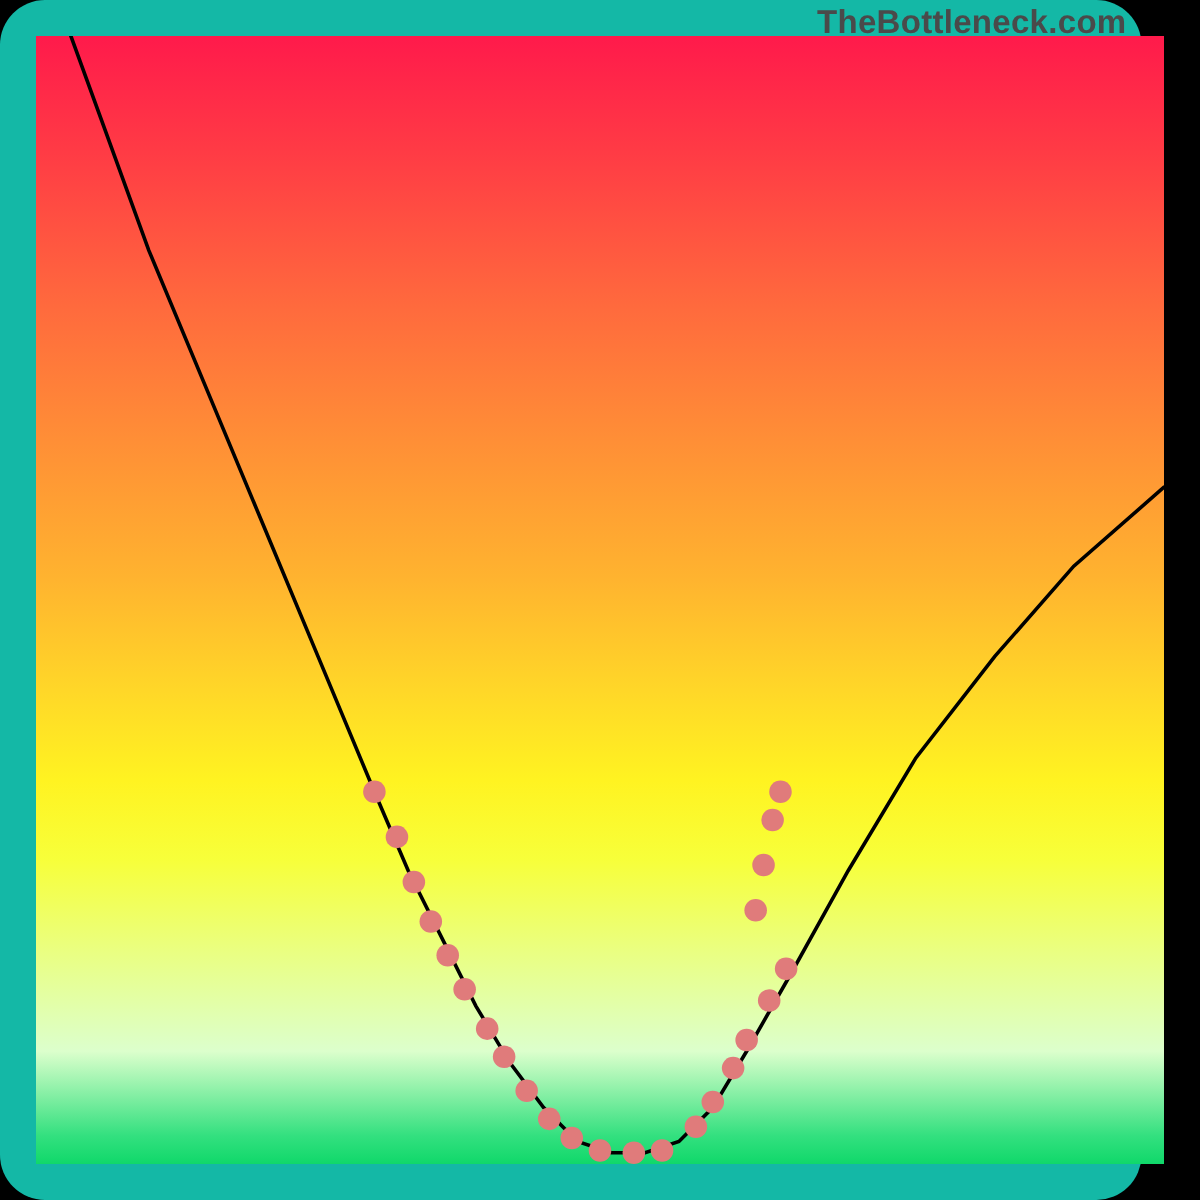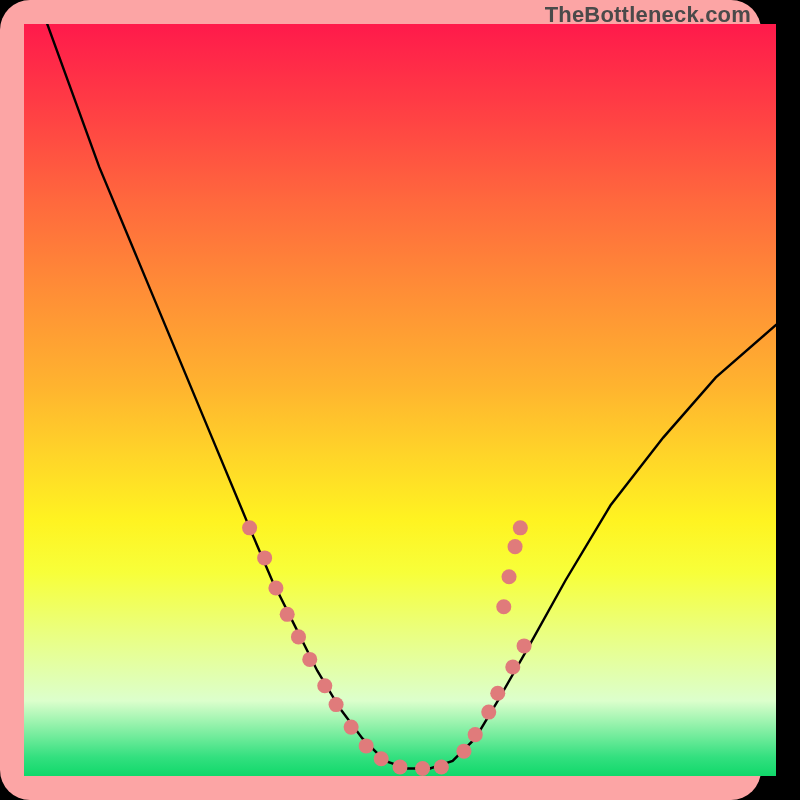--- a/index.html
+++ b/index.html
@@ -10,21 +10,21 @@
     overflow: hidden;
     background: #000;
     font-family: Arial, Helvetica, sans-serif;
   }
   .frame {
     position: absolute;
     left: 0;
     top: 0;
     width: 761px;
     height: 800px;
-    background: #fca5a5;
+    background: #14b8a6;
     border-radius: 30px;
   }
   .plot {
     position: absolute;
     left: 24px;
     top: 24px;
     width: 752px;
     height: 752px;
     background: linear-gradient(
       to bottom,

